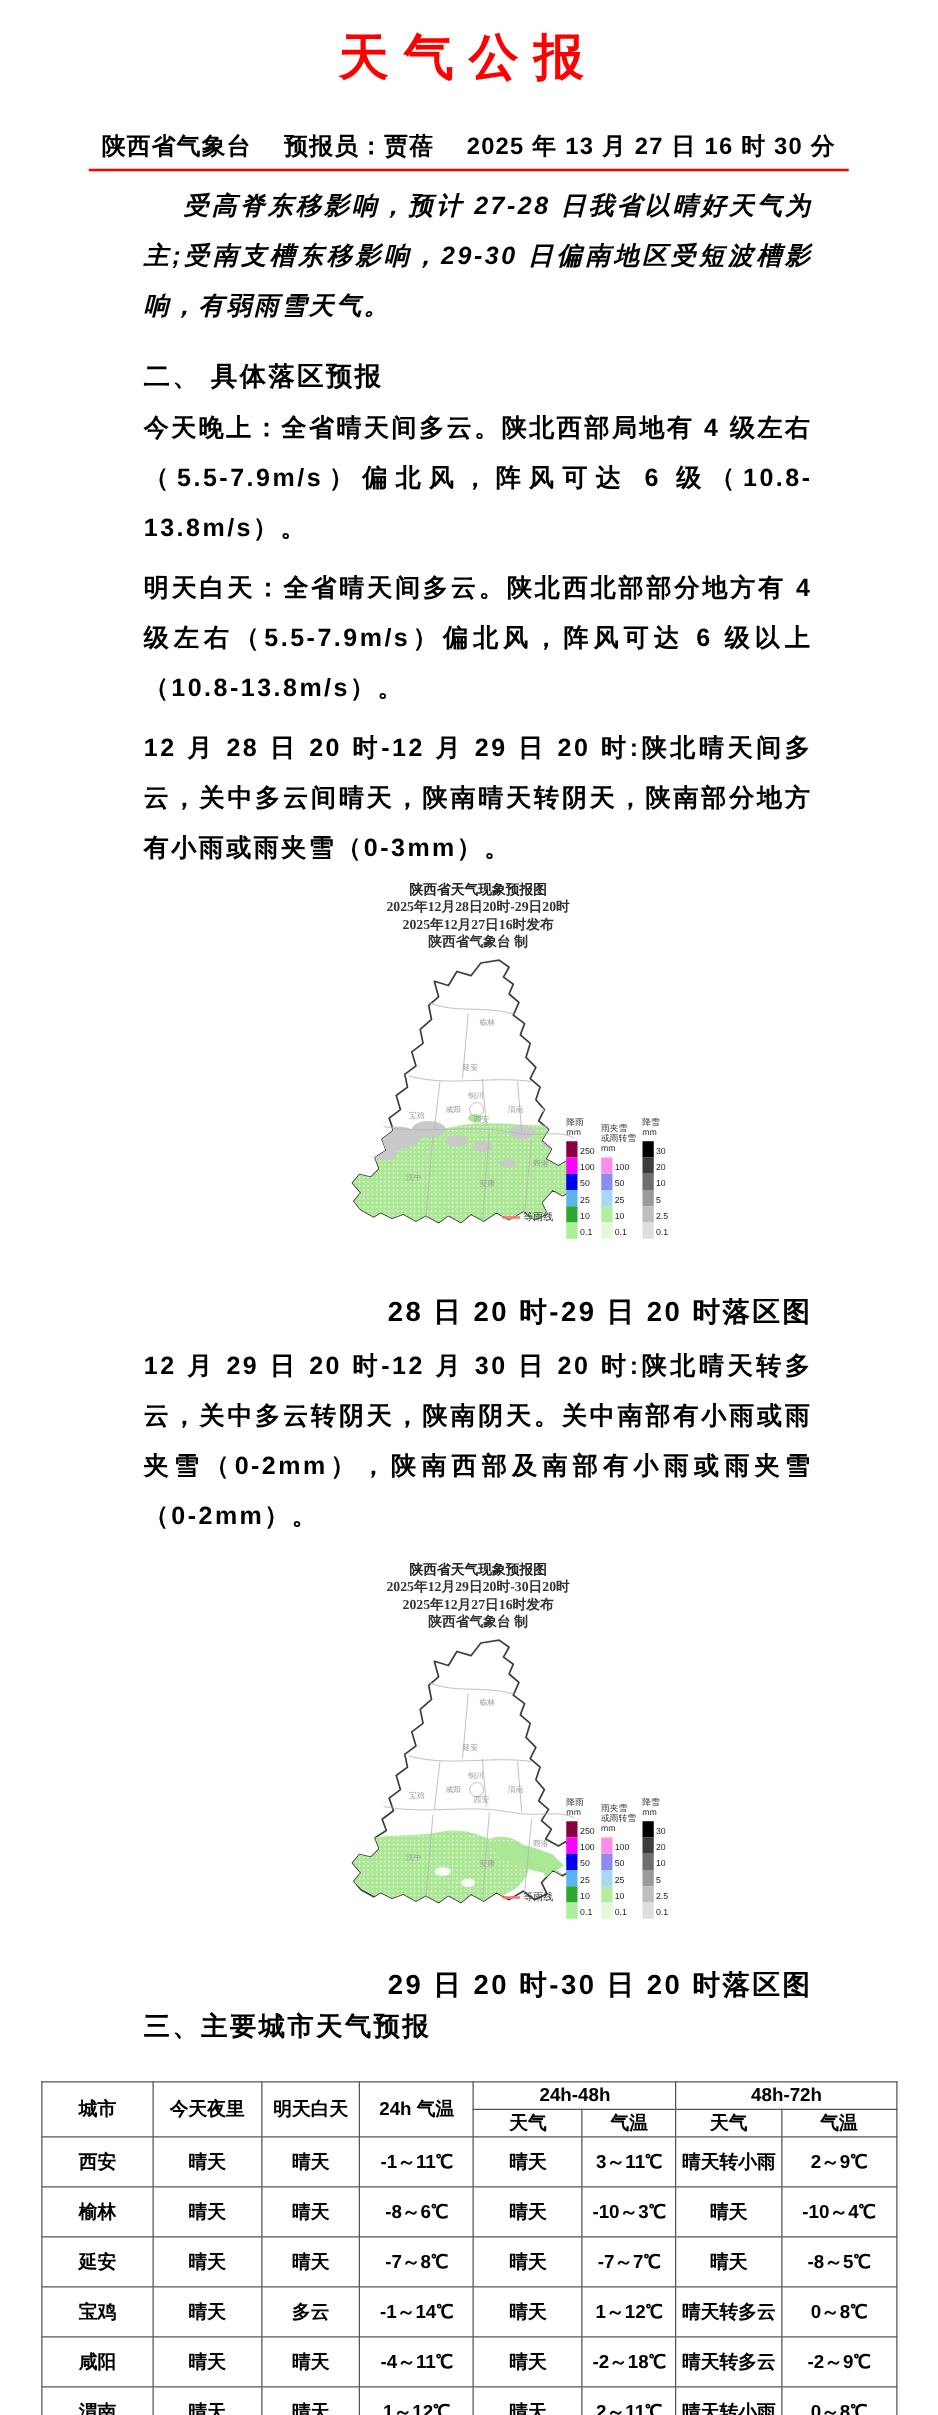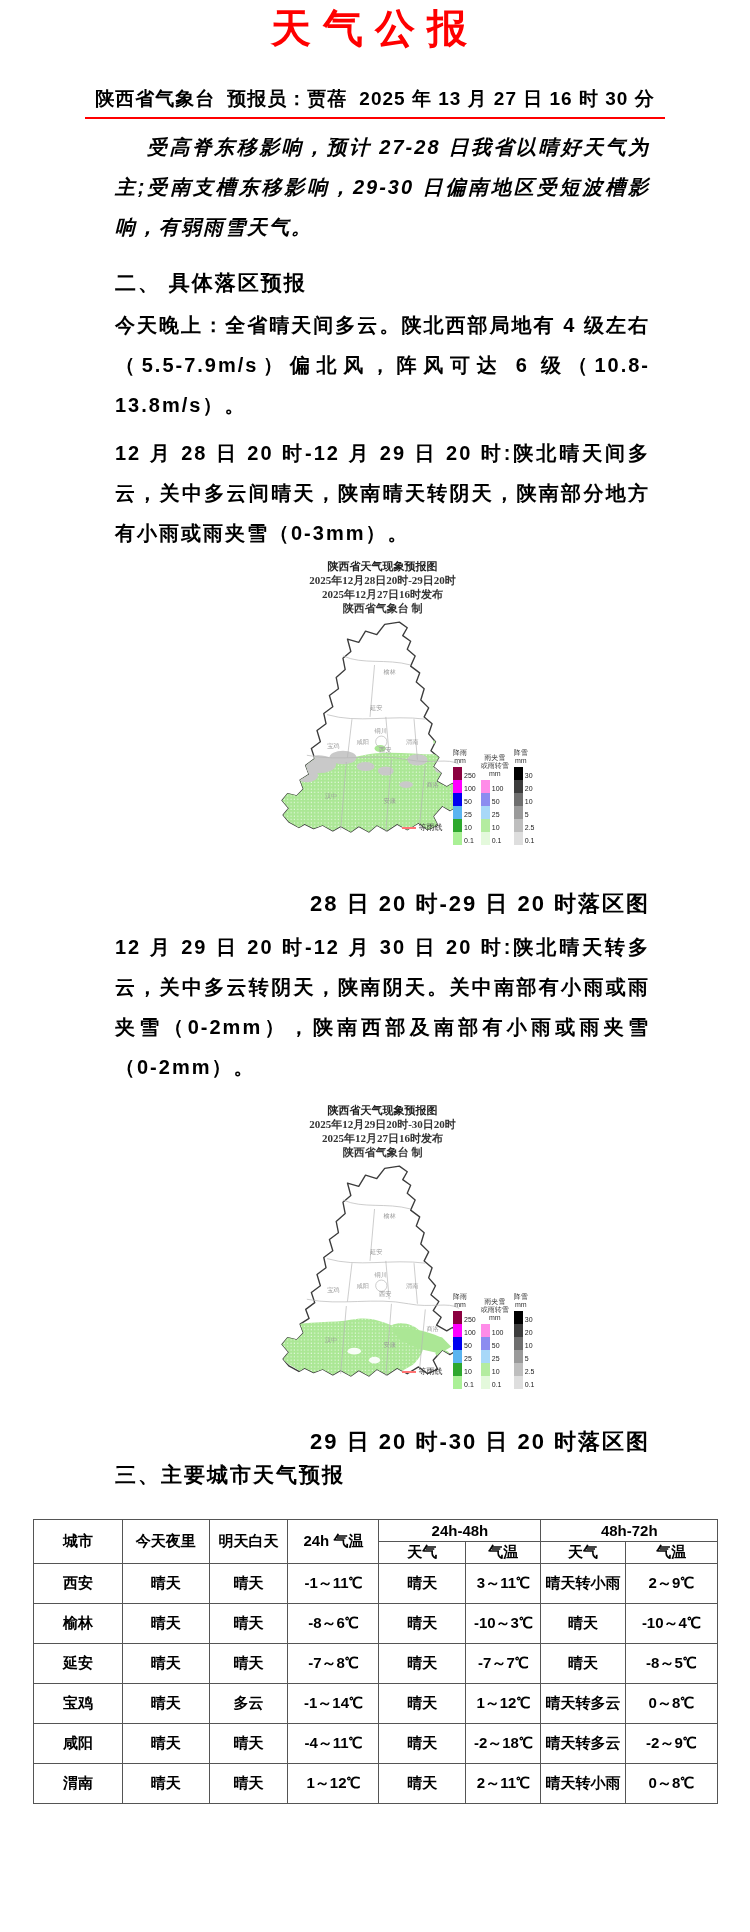--- a/index.html
+++ b/index.html
@@ -1,37 +1,37 @@
 <!DOCTYPE html>
 <html><head>
 <meta charset="utf-8">
 <style>
   html,body{margin:0;padding:0;background:#ffffff;}
   body{width:750px;font-family:"Liberation Sans",sans-serif;color:#000;}
 
   .doc-title{font-size:40px;line-height:48px;font-weight:bold;color:#ff0000;
-    text-align:center;letter-spacing:12px;padding-top:4px;}
+    text-align:center;letter-spacing:12px;padding-top:22px;}
 
   .subtitle-wrap{text-align:center;margin-top:34px;}
-  .subtitle{display:inline-flex;gap:12px;border-bottom:2px solid #ff0000;
+  .subtitle{display:inline-flex;gap:26px;border-bottom:2px solid #ff0000;
     padding:0 10px 5px;font-size:19px;font-weight:bold;letter-spacing:1px;}
 
   .content{padding:0 100px 0 115px;}
 
   .sec-heading{font-size:21px;font-weight:bold;letter-spacing:2px;margin:22px 0 0;}
   .para{font-size:20px;font-weight:600;line-height:40px;letter-spacing:2px;
     text-align:justify;margin:8px 0 0;}
   .para .lead{font-weight:800;}
   .para.indent{text-indent:1.6em;font-style:italic;}
 
   .map-figure{width:420px;margin:6px auto 0;position:relative;}
   .map-figure.second{margin-top:16px;}
   .map-header{text-align:center;font-size:11px;line-height:14px;color:#333;font-weight:600;font-family:Liberation Serif, serif;}
   .map-header .mh-title{font-weight:bold;color:#222;}
-  .map-body{position:relative;height:232px;text-align:center;}
+  .map-body{position:relative;height:232px;}
   .map-body svg{display:block;margin:0 auto;}
   .prov{fill:#ffffff;stroke:#3c3c3c;stroke-width:1.2;stroke-linejoin:round;}
   .innerline{fill:none;stroke:#b5b5b5;stroke-width:0.6;}
   .region-label{font-size:5.5px;fill:#9a9a9a;font-family:"Liberation Sans",sans-serif;}
 
   .map-legend{position:absolute;right:58px;bottom:2px;display:flex;gap:5px;align-items:flex-end;}
   .leg-col{display:flex;flex-direction:column;align-items:flex-start;}
   .leg-title{font-size:7px;line-height:8px;white-space:pre-line;color:#333;margin-bottom:2px;}
   .leg-row{display:flex;align-items:flex-end;height:13px;}
   .leg-swatch{width:9px;height:13px;display:inline-block;}
@@ -67,20 +67,21 @@
 </div>
 
 <div class="content">
 
   <p class="para indent">受高脊东移影响，预计 27-28 日我省以晴好天气为主;受南支槽东移影响，29-30 日偏南地区受短波槽影响，有弱雨雪天气。</p>
 
   <div class="sec-heading">二、 具体落区预报</div>
 
   <p class="para"><span class="lead">今天晚上：</span><span>全省晴天间多云。陕北西部局地有 4 级左右（5.5-7.9m/s）偏北风，阵风可达 6 级（10.8-13.8m/s）。</span></p>
 
+  <p class="para"><span class="lead">明天白天：</span><span>全省晴天间多云。陕北西北部部分地方有 4 级左右（5.5-7.9m/s）偏北风，阵风可达 6 级以上（10.8-13.8m/s）。</span></p>
 
   <p class="para"><span class="lead">12 月 28 日 20 时-12 月 29 日 20 时:</span><span>陕北晴天间多云，关中多云间晴天，陕南晴天转阴天，陕南部分地方有小雨或雨夹雪（0-3mm）。</span></p>
 
   <div class="map-figure">
     <div class="map-header">
       <div class="mh-title">陕西省天气现象预报图</div>
       <div>2025年12月28日20时-29日20时</div>
       <div>2025年12月27日16时发布</div>
       <div>陕西省气象台  制</div>
     </div>

